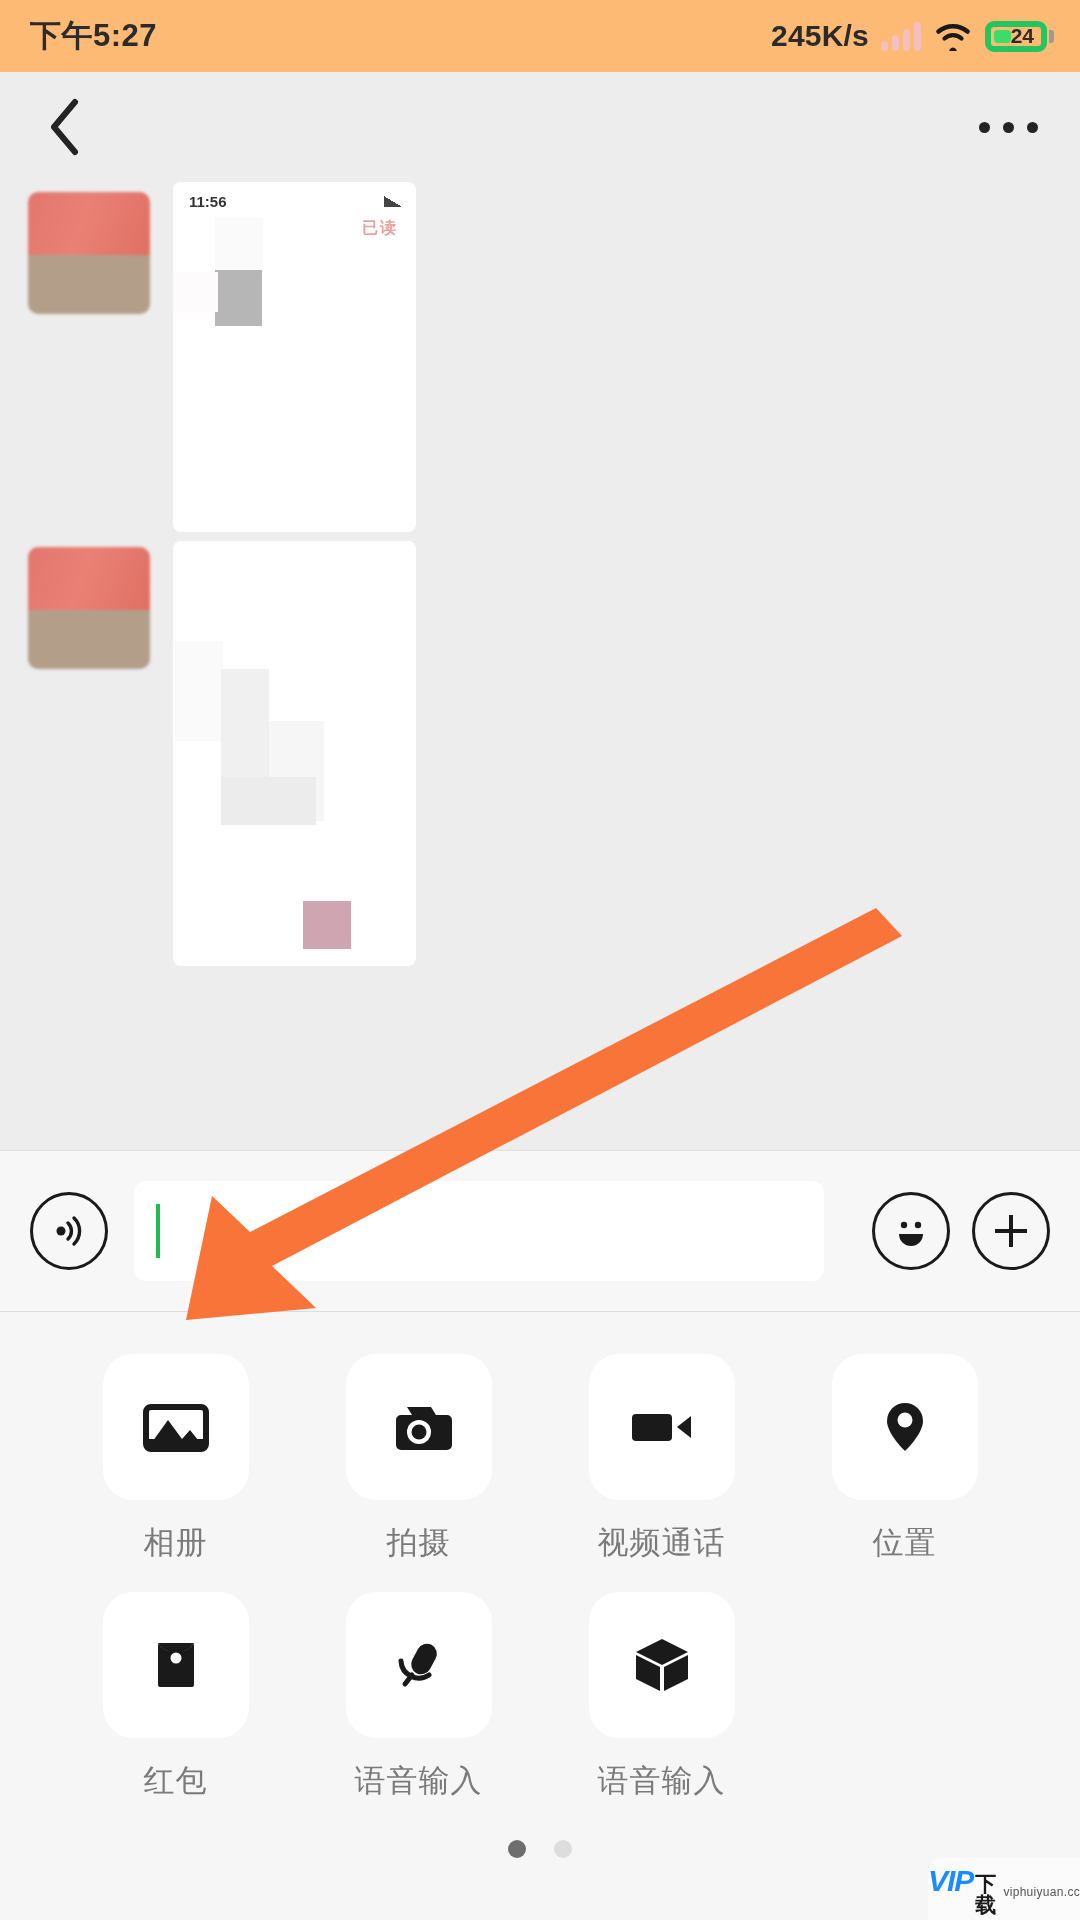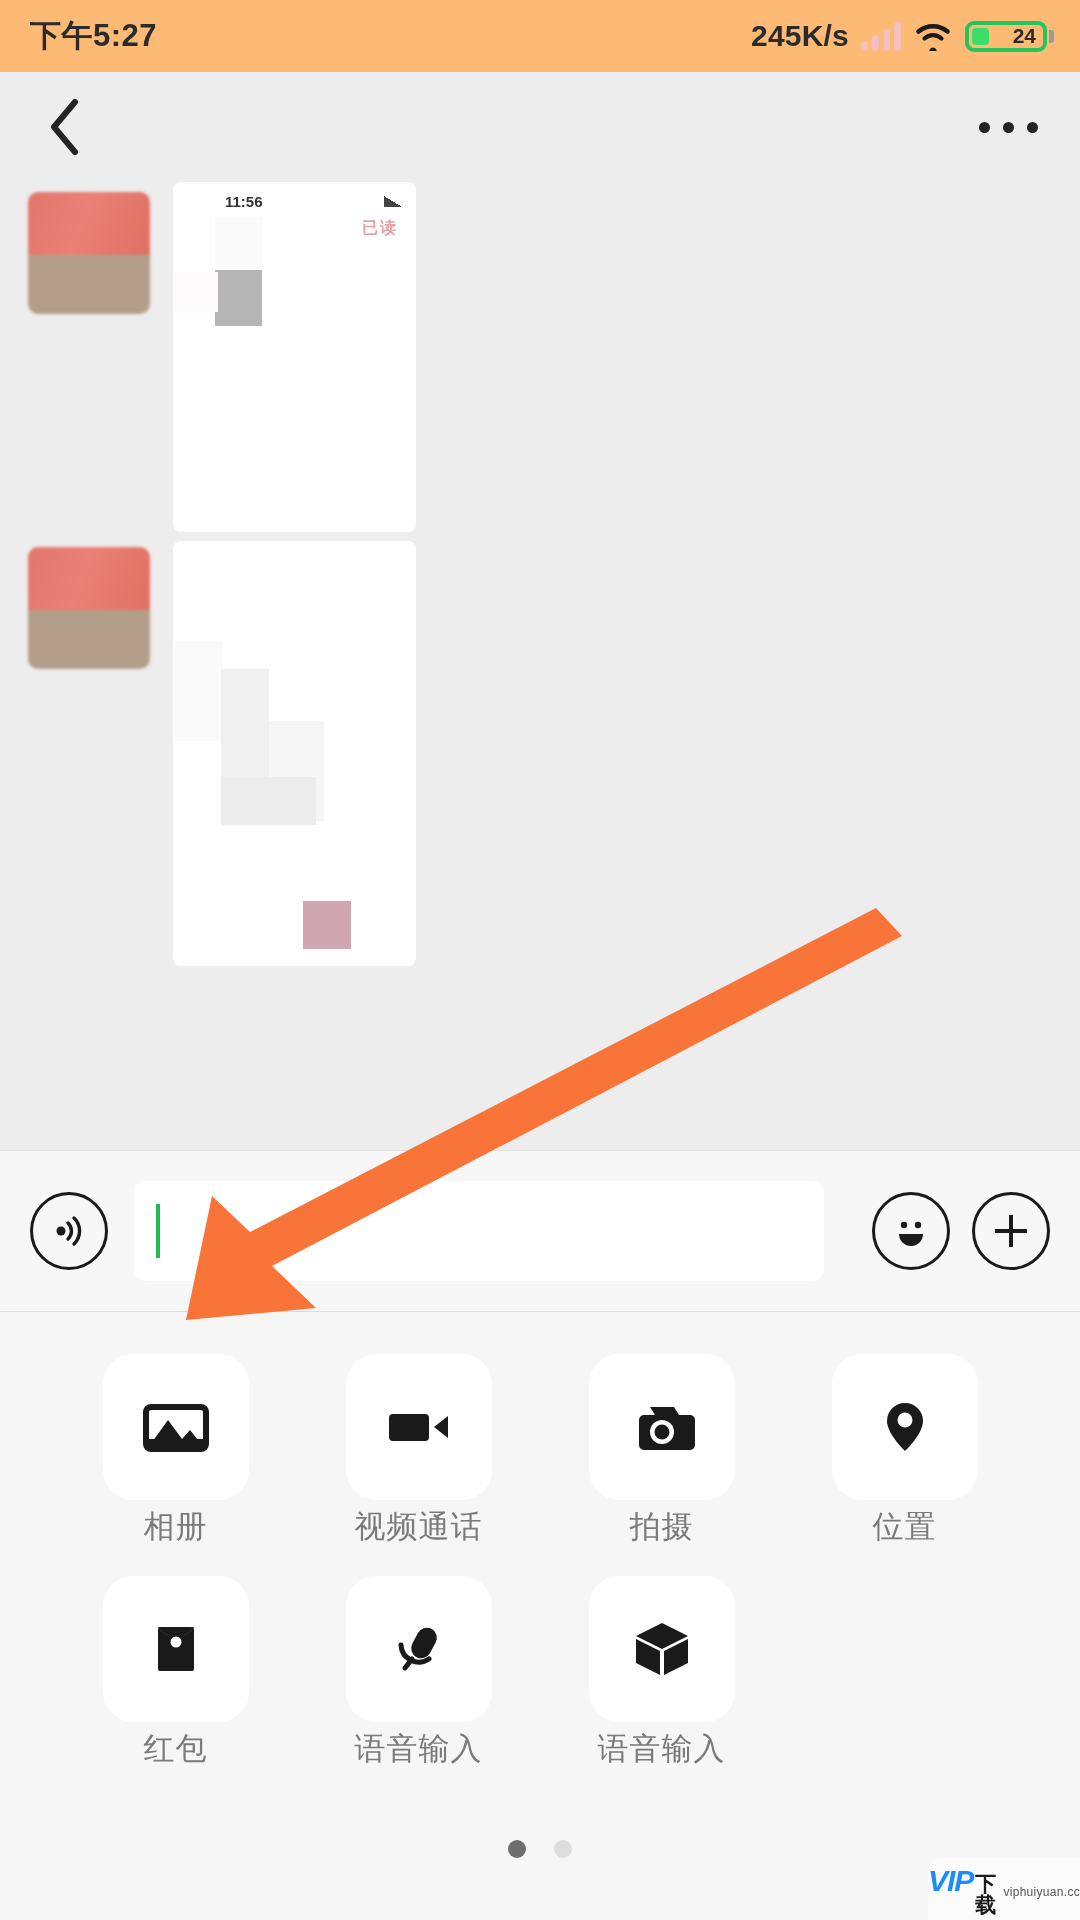--- a/index.html
+++ b/index.html
@@ -43,22 +43,22 @@
   }
   .signal-bars i:nth-child(1){ height:10px; }
   .signal-bars i:nth-child(2){ height:16px; }
   .signal-bars i:nth-child(3){ height:22px; }
   .signal-bars i:nth-child(4){ height:29px; }
   .wifi-icon { width:40px; height:30px; position:relative; }
   .battery {
     display:flex; align-items:center;
   }
   .battery-body {
-    width:82px; height:31px;
-    border:4px solid #22c55e; border-radius:9px;
+    width:62px; height:31px;
+    border:6px solid #22c55e; border-radius:9px;
     display:flex; align-items:center;
     padding:3px; position:relative;
   }
   .battery-fill {
     width:17px; height:100%;
     background:#3ddc69; border-radius:4px;
   }
   .battery-text {
     position:absolute; right:7px; top:50%; transform:translateY(-50%);
     font-size:21px; font-weight:700; color:#2b2b2b;
@@ -178,21 +178,21 @@
   }
   .cell {
     display:flex; flex-direction:column; align-items:center;
   }
   .tile {
     width:146px; height:146px;
     background:#ffffff; border-radius:30px;
     display:flex; align-items:center; justify-content:center;
   }
   .cell-label {
-    margin-top:6px;
+    margin-top:22px;
     font-size:31px; color:#7a7a7a;
     letter-spacing:1px;
   }
   .dots {
     position:absolute; bottom:62px; left:0; width:1080px;
     display:flex; align-items:center; justify-content:center; gap:28px;
   }
   .dots i { display:block; width:18px; height:18px; border-radius:50%; }
   .dot-on { background:#6e6e6e; }
   .dot-off { background:#dddddd; }
@@ -272,21 +272,21 @@
     </div>
   </div>
 
   <div class="chat">
 
     <div class="msg-row" style="left:28px; top:10px;">
       <div class="avatar">
         <div class="av-top"></div>
           <div class="av-bot"></div>
       </div>
-      <div class="bubble-shot" style="width:243px; height:350px; margin-left:23px; margin-top:-10px;padding-left:36px;">
+      <div class="bubble-shot" style="width:243px; height:350px; margin-left:23px; margin-top:-10px;">
         <div class="shot-status">
           <span class="shot-time">11:56</span>
           <span class="shot-sig"></span>
         </div>
         <div class="shot-badge">已读</div>
         <div class="blk" style="left:42px; top:36px; width:48px; height:58px; background:#fafafa;"></div>
         <div class="blk" style="left:42px; top:88px; width:47px; height:56px; background:#b6b6b6;"></div>
         <div class="blk" style="left:0px;  top:90px; width:45px; height:40px; background:#fdfbfb;"></div>
       </div>
     </div>
@@ -343,36 +343,36 @@
             <path d="M12 56 L30 31 L44 50 L52 41 L64 56 Z" fill="#1a1a1a"></path>
             <rect x="11" y="50" width="54" height="9" fill="#1a1a1a"></rect>
           </svg>
         </div>
         <div class="cell-label">相册</div>
       </div>
 
       <div class="cell">
         <div class="tile">
           <svg width="76" height="76" viewBox="0 0 76 76">
-            <rect x="8" y="25" width="40" height="27" rx="4" fill="#1a1a1a"></rect>
-            <path d="M53 38 L67 27 v22 Z" fill="#1a1a1a"></path>
-          </svg>
-        </div>
-        <div class="cell-label">视频通话</div>
-      </div>
-
-      <div class="cell">
-        <div class="tile">
-          <svg width="76" height="76" viewBox="0 0 76 76">
             <path d="M26 18 h24 l5 8 h11 a5 5 0 0 1 5 5 v25 a5 5 0 0 1 -5 5 h-46 a5 5 0 0 1 -5 -5 v-25 a5 5 0 0 1 5 -5 h11 z" fill="#1a1a1a"></path>
             <circle cx="38" cy="43" r="12" fill="#ffffff"></circle>
             <circle cx="38" cy="43" r="7.5" fill="#1a1a1a"></circle>
           </svg>
         </div>
         <div class="cell-label">拍摄</div>
+      </div>
+
+      <div class="cell">
+        <div class="tile">
+          <svg width="76" height="76" viewBox="0 0 76 76">
+            <rect x="8" y="25" width="40" height="27" rx="4" fill="#1a1a1a"></rect>
+            <path d="M53 38 L67 27 v22 Z" fill="#1a1a1a"></path>
+          </svg>
+        </div>
+        <div class="cell-label">视频通话</div>
       </div>
 
       <div class="cell">
         <div class="tile">
           <svg width="76" height="76" viewBox="0 0 76 76">
             <path d="M38 14 a18 18 0 0 1 18 18 c0 13 -18 30 -18 30 S20 45 20 32 a18 18 0 0 1 18 -18 z" fill="#1a1a1a"></path>
             <circle cx="38" cy="31" r="7.5" fill="#ffffff"></circle>
           </svg>
         </div>
         <div class="cell-label">位置</div>

